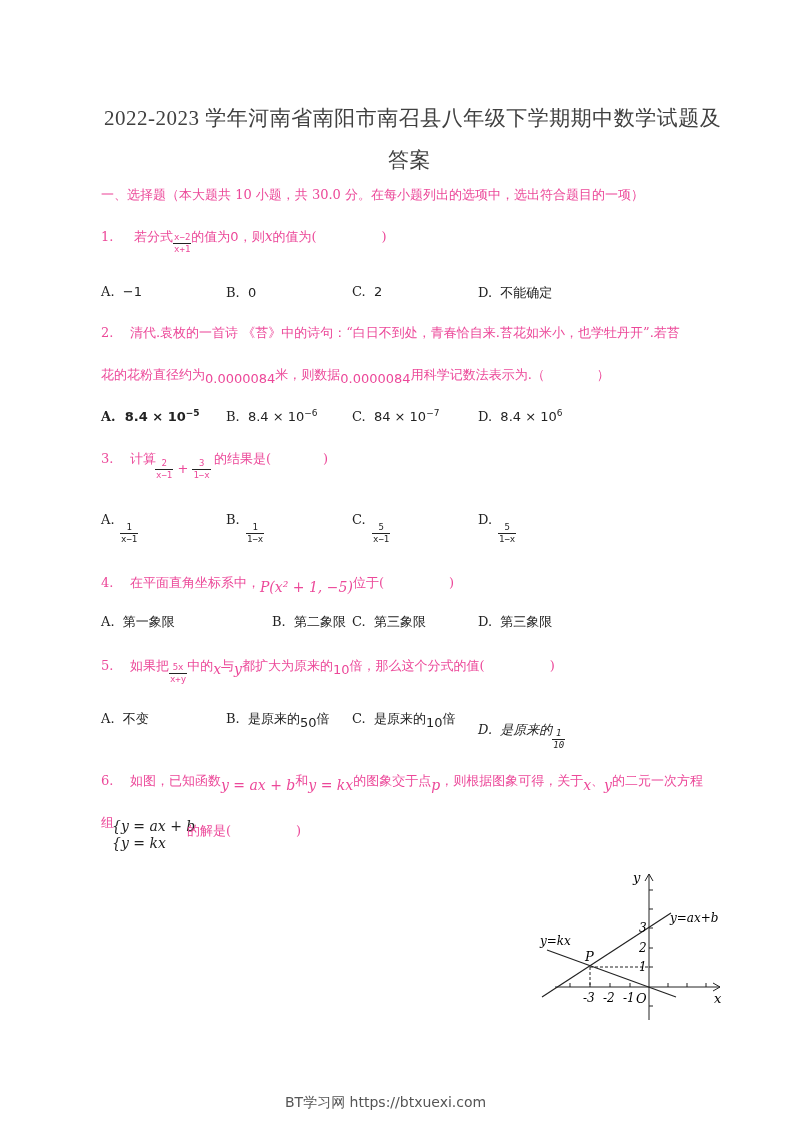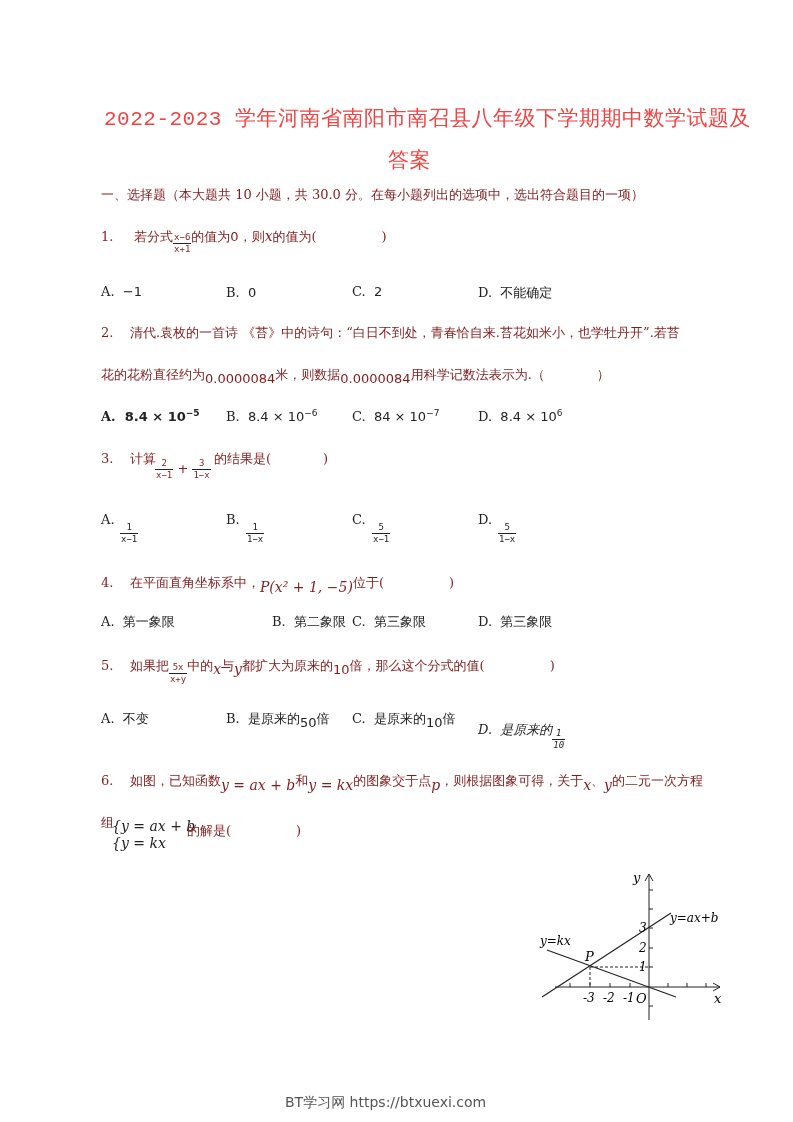--- a/index.html
+++ b/index.html
@@ -1,39 +1,39 @@
 <!DOCTYPE html>
 <html><head>
 <meta charset="utf-8">
 <style>
   html, body { margin:0; padding:0; background:#ffffff; }
   body { width:793px; height:1122px; position:relative; font-family:"DejaVu Serif", serif; color:#222; overflow:hidden; }
   .abs { position:absolute; white-space:nowrap; }
-  .title { font-family:Liberation Mono, monospace; font-size:21px; color:#ef4444; letter-spacing:0.5px; }
-  .txt { font-size:13px; color:#7f1d1d; }
+  .title { font-family:Liberation Serif, serif; font-size:21px; color:#404040; letter-spacing:0.5px; }
+  .txt { font-size:13px; color:#ec4899; }
   .math { font-family:"DejaVu Serif", serif; font-style:italic; font-size:14px; }
   .mathn { font-family:"DejaVu Sans", sans-serif; font-size:13px; }
   .frac { display:inline-block; vertical-align:middle; text-align:center; font-family:"DejaVu Sans Mono", monospace; font-size:9px; line-height:11px; }
   .frac .num { display:block; border-bottom:1px solid #222; padding:0 1px; }
   .frac .den { display:block; padding:0 1px; }
   .opt { font-size:13px; }
   .footer { font-family:"DejaVu Sans", sans-serif; font-size:14px; color:#555; }
   svg text { font-family:"DejaVu Serif", serif; font-style:italic; }
 </style>
 </head>
 <body>
 
 <div class="abs title" style="left:104px; top:104px;">2022-2023 学年河南省南阳市南召县八年级下学期期中数学试题及</div>
 <div class="abs title" style="left:388px; top:146px;">答案</div>
 
 <div class="abs txt" style="left:101px; top:186px;">一、选择题（本大题共 10 小题，共 30.0 分。在每小题列出的选项中，选出符合题目的一项）</div>
 
 <div class="abs txt" style="left:101px; top:220px;">
   <span>1.</span>&nbsp;&nbsp;&nbsp;&nbsp;
-  <span>若分式</span><span class="frac" style="margin-top:12px;"><span class="num">x−6</span><span class="den">x+1</span></span><span>的值为</span><span class="mathn">0</span><span>，则</span><span class="math">x</span><span>的值为(　　　　　)</span>
+  <span>若分式</span><span class="frac" style="margin-top:12px;"><span class="num">x−2</span><span class="den">x+1</span></span><span>的值为</span><span class="mathn">0</span><span>，则</span><span class="math">x</span><span>的值为(　　　　　)</span>
 </div>
 <div class="abs opt" style="left:101px; top:284px;"><span>A.</span>&nbsp;&nbsp;<span class="mathn">−1</span></div>
 <div class="abs opt" style="left:226px; top:285px;"><span>B.</span>&nbsp;&nbsp;<span class="mathn">0</span></div>
 <div class="abs opt" style="left:352px; top:284px;"><span>C.</span>&nbsp;&nbsp;<span class="mathn">2</span></div>
 <div class="abs opt" style="left:478px; top:284px;"><span>D.</span>&nbsp;&nbsp;<span>不能确定</span></div>
 
 <div class="abs txt" style="left:101px; top:324px;">
   <span>2.</span>&nbsp;&nbsp;&nbsp;&nbsp;<span>清代.袁枚的一首诗 《苔》中的诗句：“白日不到处，青春恰自来.苔花如米小，也学牡丹开”.若苔</span>
 </div>
 <div class="abs txt" style="left:101px; top:366px;">

